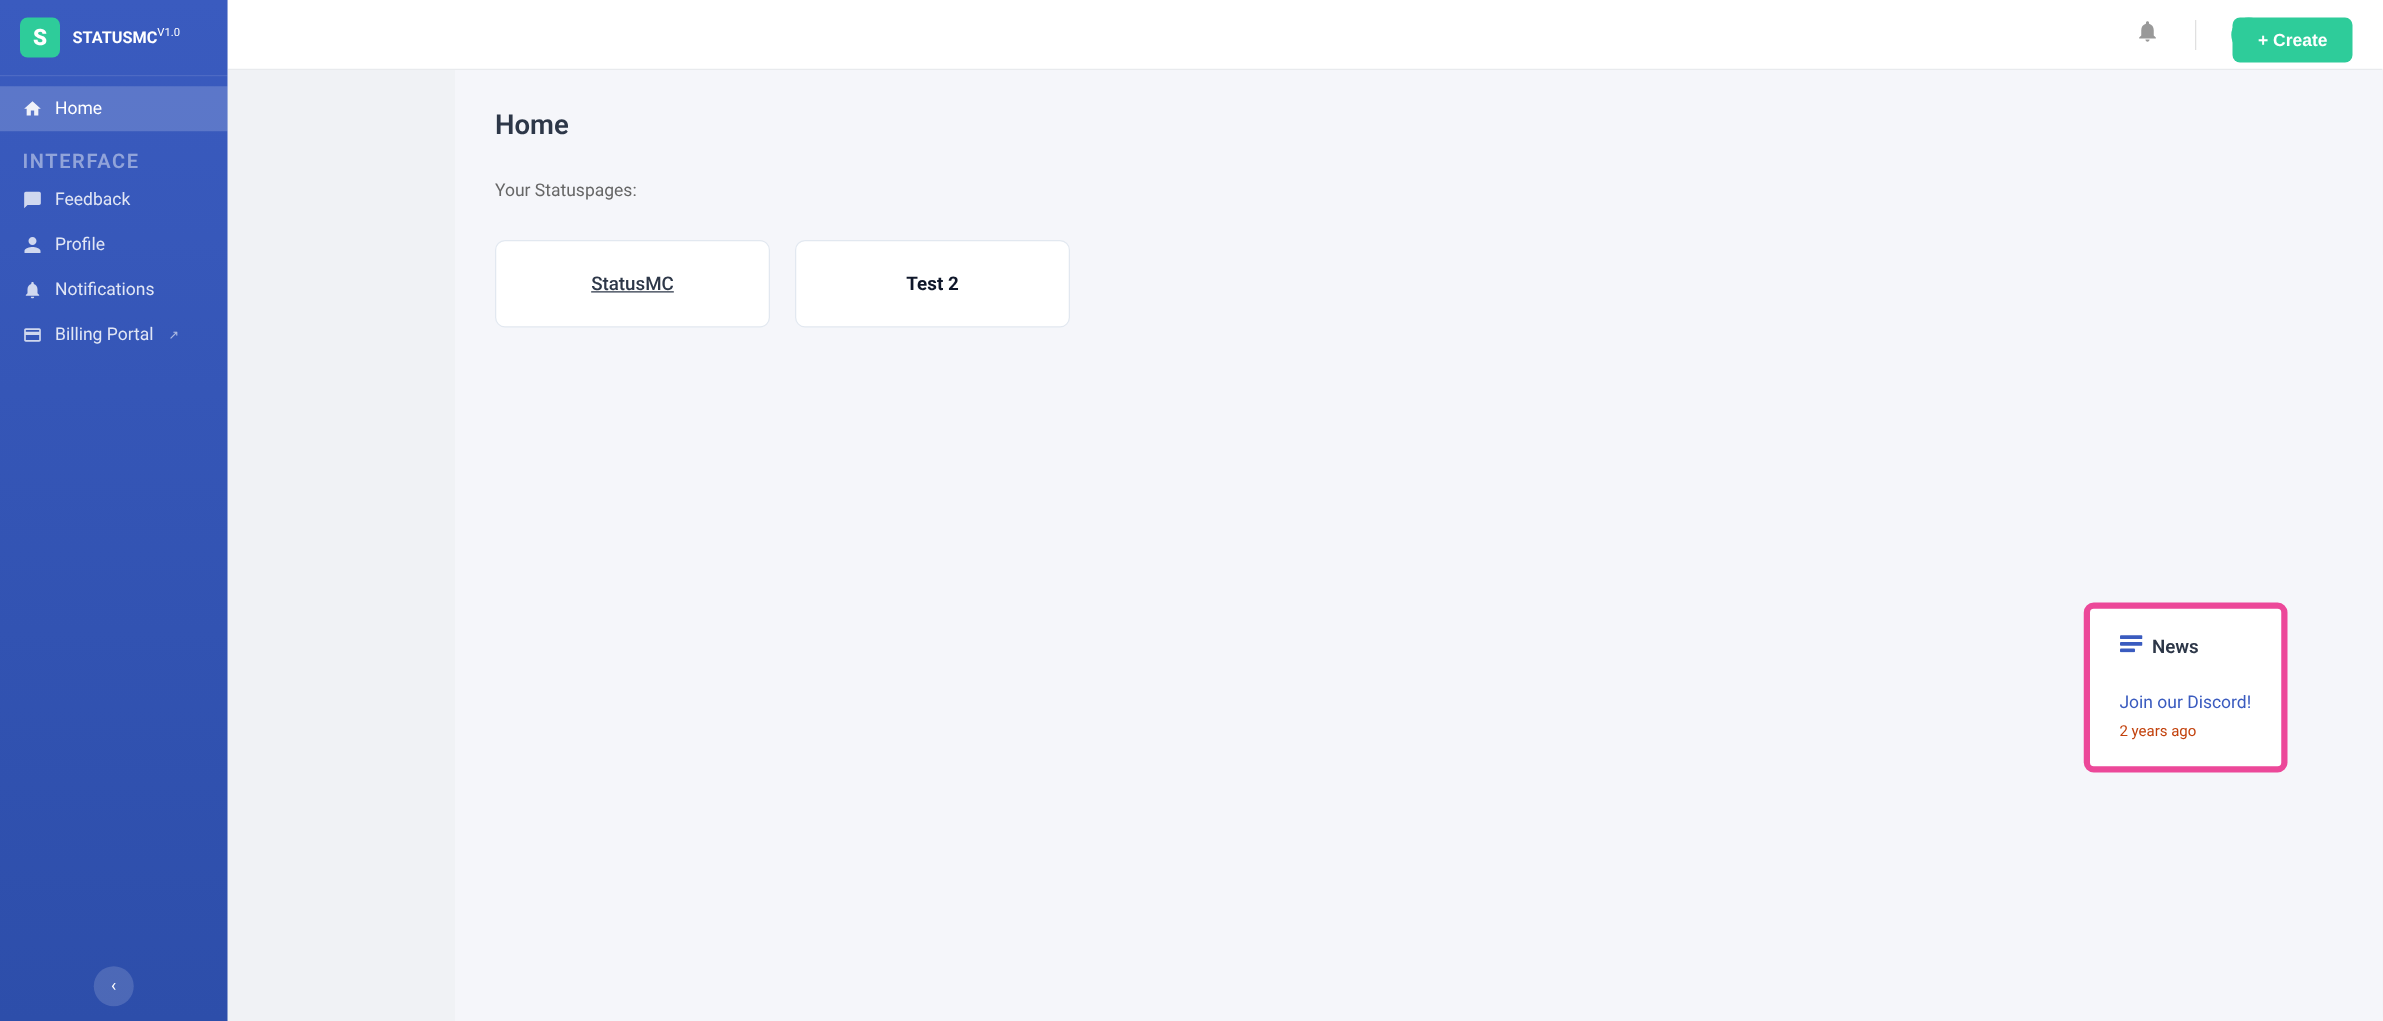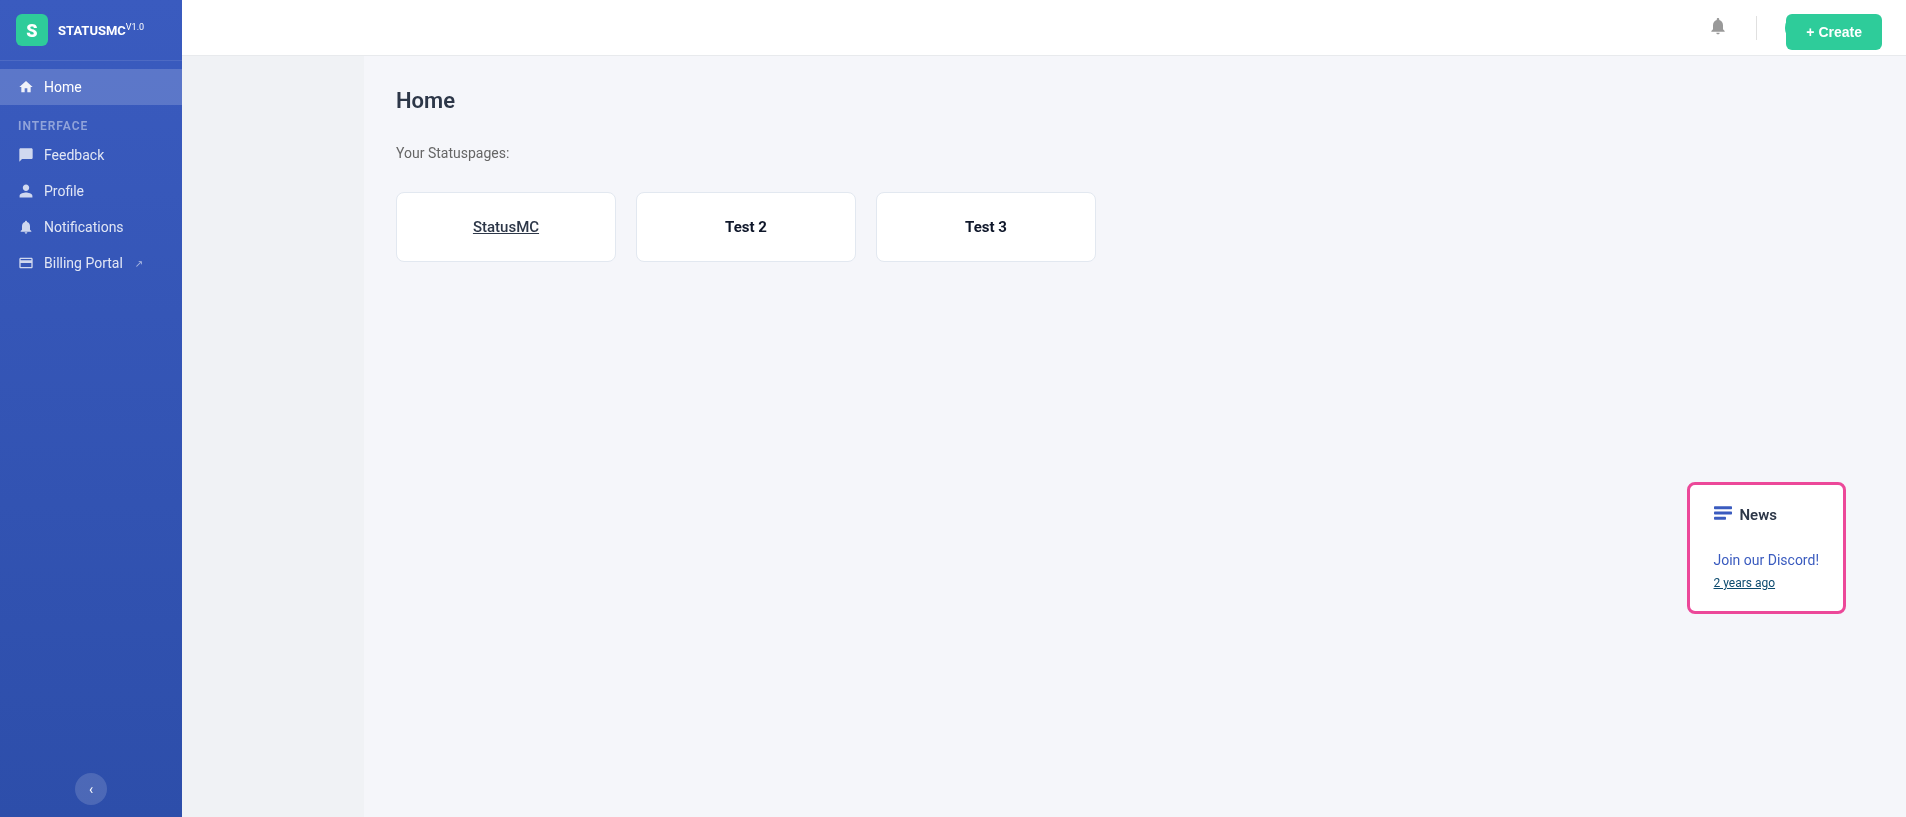--- a/index.html
+++ b/index.html
@@ -57,21 +57,21 @@
       color: rgba(255,255,255,0.85);
       font-size: 14px;
       cursor: pointer;
       transition: background 0.15s;
       text-decoration: none;
     }
     .nav-item.active { background: rgba(255,255,255,0.18); color: white; }
     .nav-section-label {
       padding: 14px 18px 4px;
       color: rgba(255,255,255,0.45);
-      font-size: 12px;
+      font-size: 16px;
       font-weight: 600;
       letter-spacing: 0.08em;
       text-transform: uppercase;
     }
     .nav-icon {
       width: 16px;
       height: 16px;
       display: flex; align-items: center; justify-content: center;
       flex-shrink: 0;
       opacity: 0.9;
@@ -204,26 +204,26 @@
       cursor: pointer;
       display: flex;
       align-items: center;
       gap: 6px;
       z-index: 20;
     }
 
     
     .news-card {
       background: white;
-      border: 3px solid #ec4899;
+      border: 5px solid #ec4899;
       border-radius: 8px;
       padding: 20px 24px;
       max-width: 420px;
       position: absolute;
-      right: 28px;
+      right: 44px;
       top: 180px;
     }
     .news-header {
       display: flex;
       align-items: center;
       gap: 8px;
       margin-bottom: 16px;
     }
     .news-icon {
       color: #3a5bbf;
@@ -237,23 +237,22 @@
     .news-link {
       color: #3a5bbf;
       font-size: 14px;
       text-decoration: none;
       display: block;
       margin-bottom: 4px;
       cursor: pointer;
       margin-top: 28px;
     }
     .news-time {
-      color: #0c4a6e;
+      color: #c2410c;
       font-size: 12px;
-      text-decoration: underline;
     }
 
     .content-wrapper {
       position: relative;
     }
   </style>
 </head>
 <body>
 
 <div class="sidebar">
@@ -347,23 +346,20 @@
   <div class="statuspages-grid">
 
     <div class="statuspage-card">
       <span class="statuspage-card-name">StatusMC</span>
     </div>
 
     <div class="statuspage-card">
       <span class="statuspage-card-name-plain">Test 2</span>
     </div>
 
-    <div class="statuspage-card">
-      <span class="statuspage-card-name-plain">Test 3</span>
-    </div>
   </div>
 
   <div class="content-wrapper">
     <div class="news-card">
       <div class="news-header">
         <span class="news-icon">
           <svg width="18" height="14" viewBox="0 0 24 18" fill="#3a5bbf">
               <rect x="0" y="0" width="24" height="4" rx="1"></rect>
               <rect x="0" y="7" width="24" height="4" rx="1"></rect>
               <rect x="0" y="14" width="16" height="4" rx="1"></rect>

